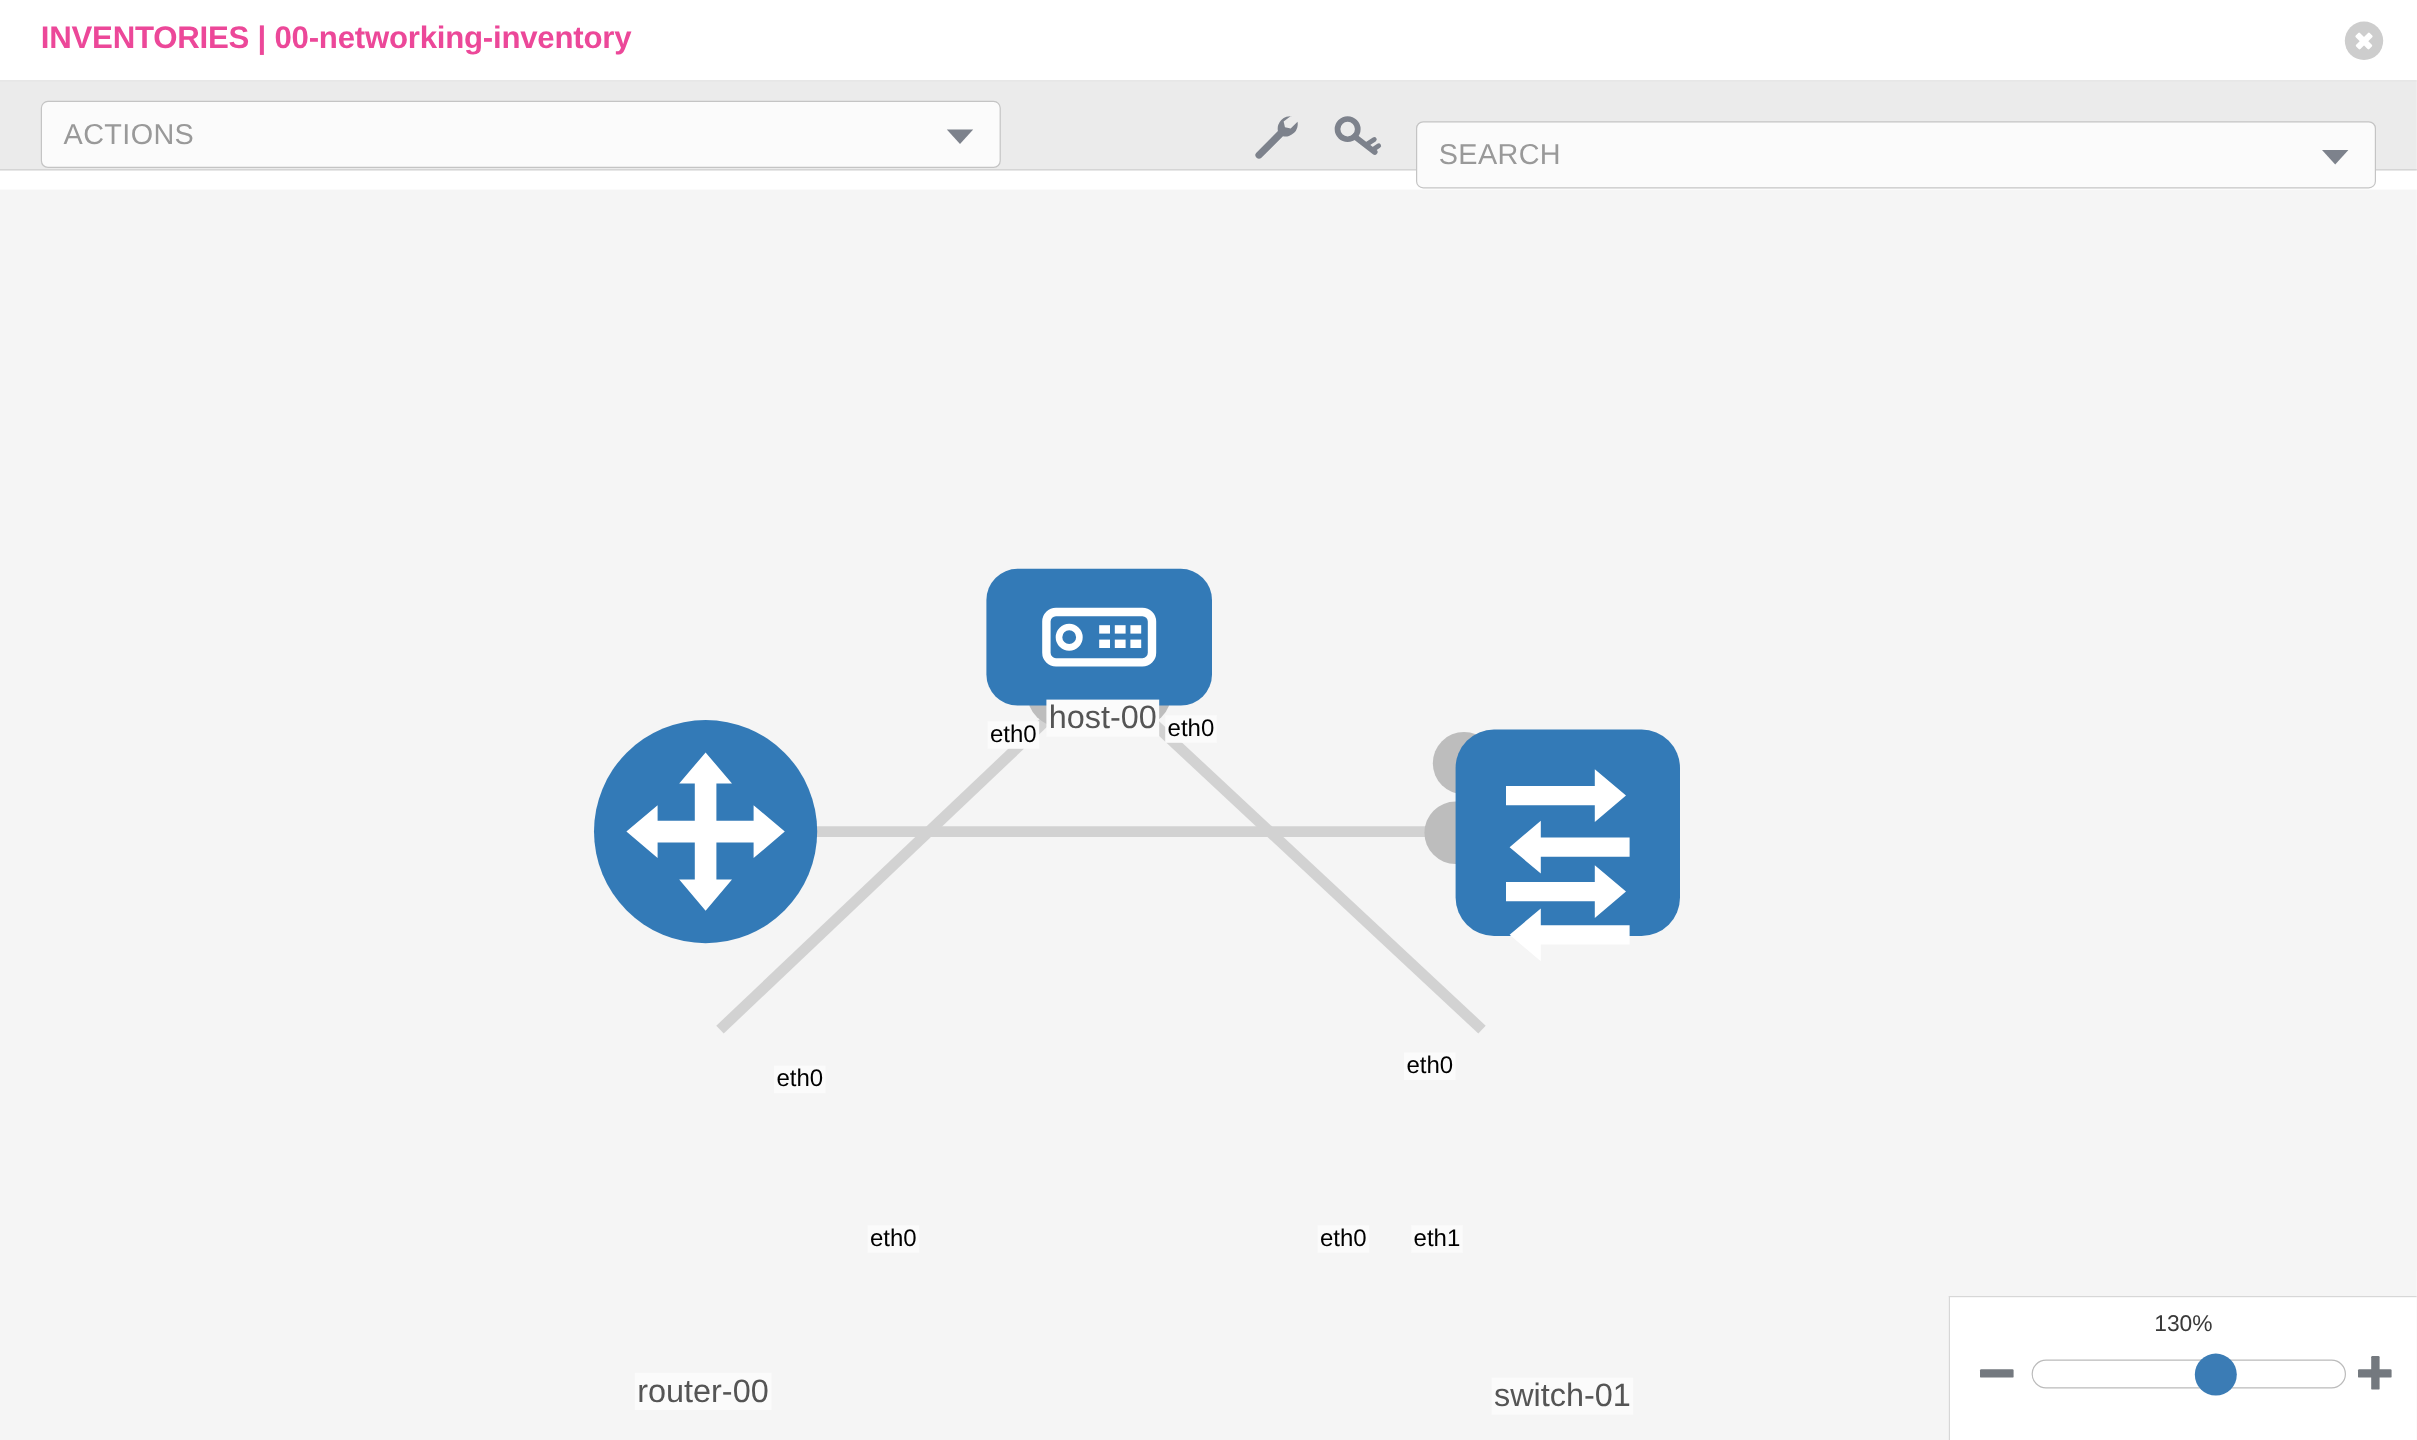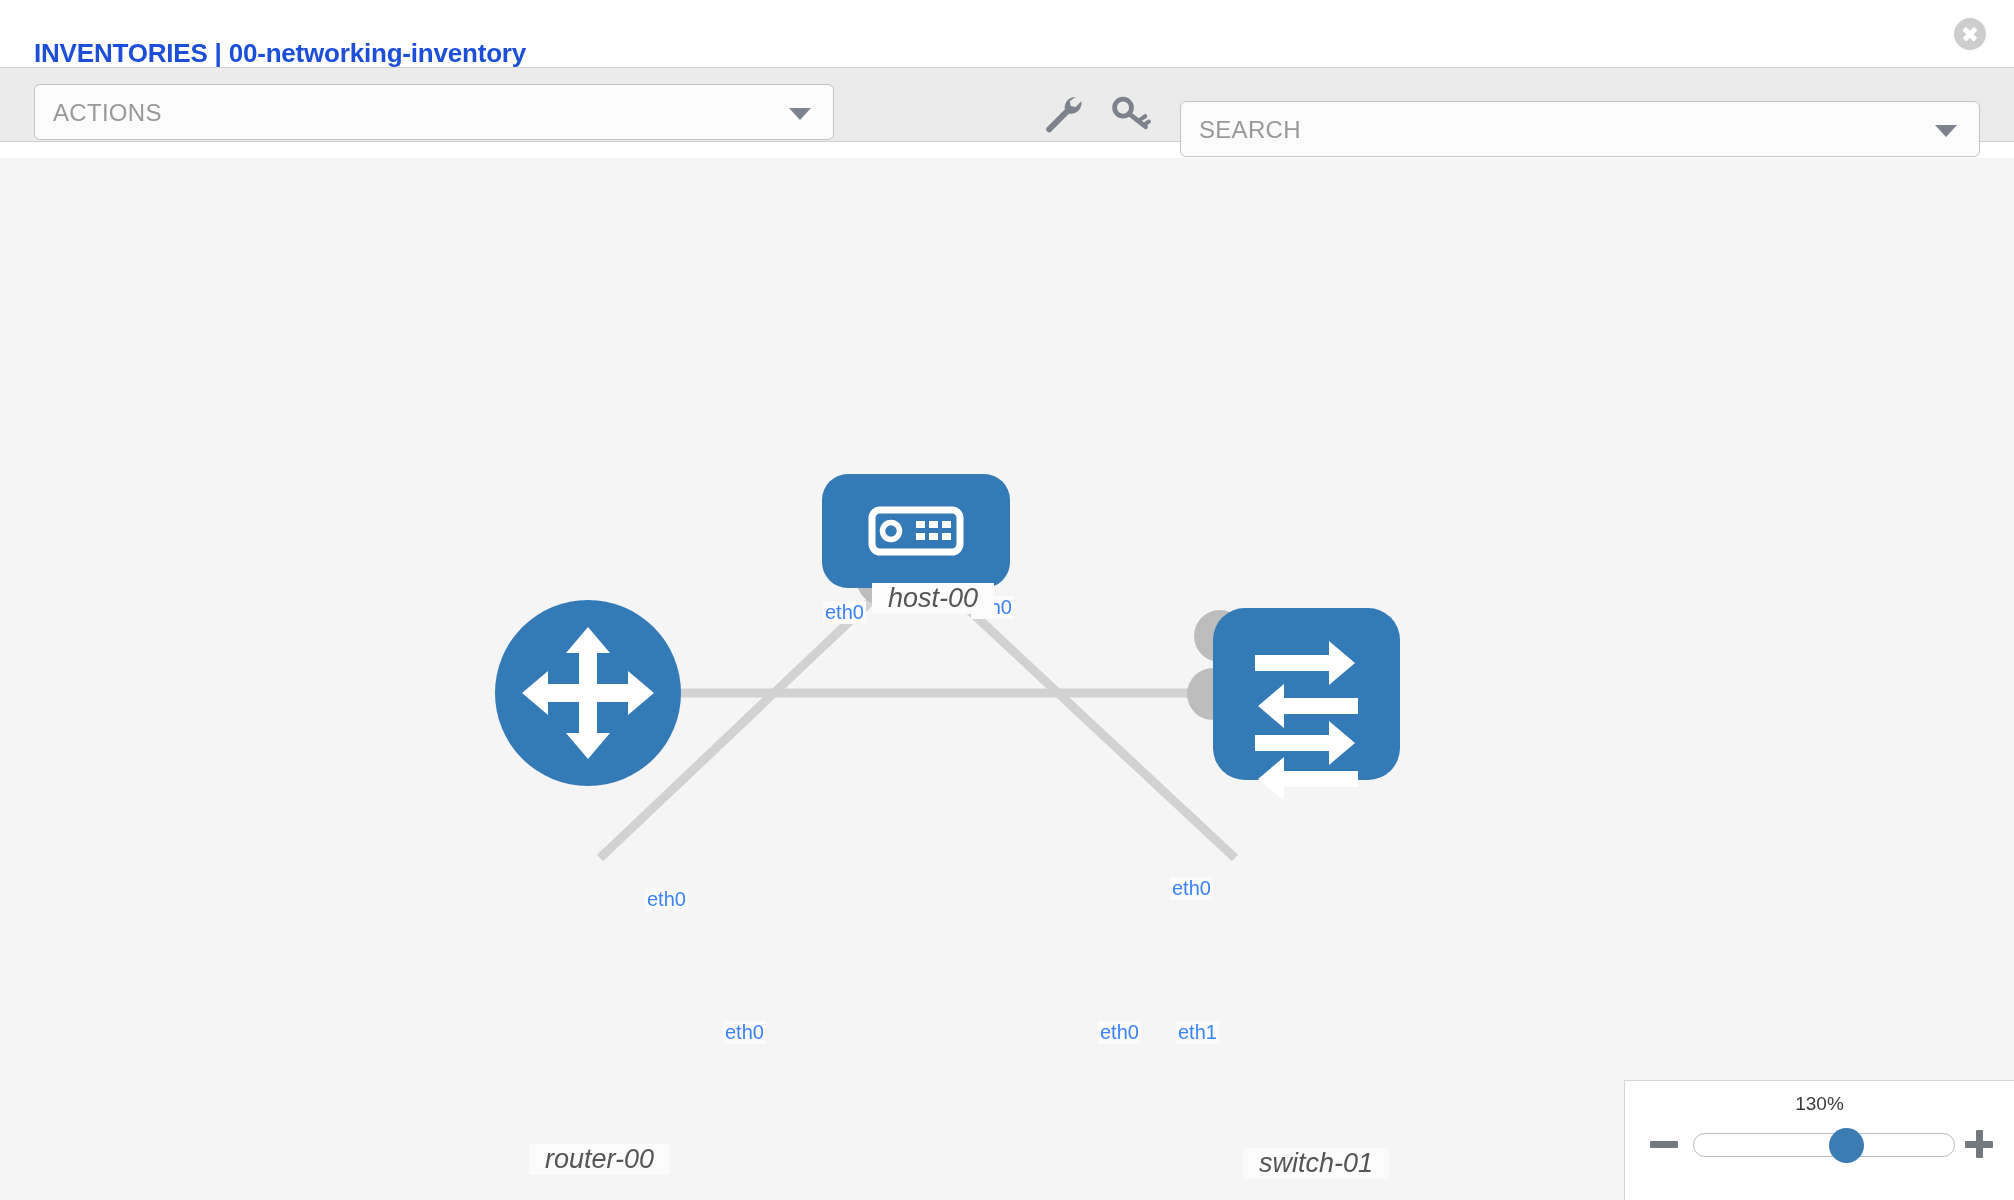--- a/index.html
+++ b/index.html
@@ -14,24 +14,23 @@
   
   .header {
     position: absolute; top: 0; left: 0;
     width: 2014px; height: 68px;
     background: #ffffff;
     border-bottom: 1px solid #d7d7d7;
   }
   .page-title {
     position: absolute; left: 34px; top: 16px;
     font-size: 26px; font-weight: bold;
-    color: #1d4ed8;
+    color: #ec4899;
     letter-spacing: -0.2px;
     white-space: nowrap;
-    margin-top: 22px;
   }
   .close-btn {
     position: absolute; right: 28px; top: 18px;
     width: 32px; height: 32px; border-radius: 50%;
     background: #cdcdcd;
     cursor: pointer;
   }
   .close-btn::before, .close-btn::after {
     content: ""; position: absolute;
     left: 50%; top: 50%;
@@ -97,27 +96,26 @@
     overflow: hidden;
   }
   .topology-svg { position: absolute; left: 0; top: 0; }
 
   .node-label {
     position: absolute;
     font-size: 27px;
     color: #555555;
     background: #fbfbfb;
     white-space: nowrap;
-    padding: 0 16px;
-    font-style: italic;
+    padding: 0 2px;
   }
   .iface-label {
     position: absolute;
     font-size: 20px;
-    color: #3b82f6;
+    color: #000000;
     background: #fbfbfb;
     white-space: nowrap;
     padding: 0 2px;
   }
 
   
   .zoom-panel {
     position: absolute; right: 0; bottom: 0;
     width: 390px; height: 120px;
     background: #ffffff;

